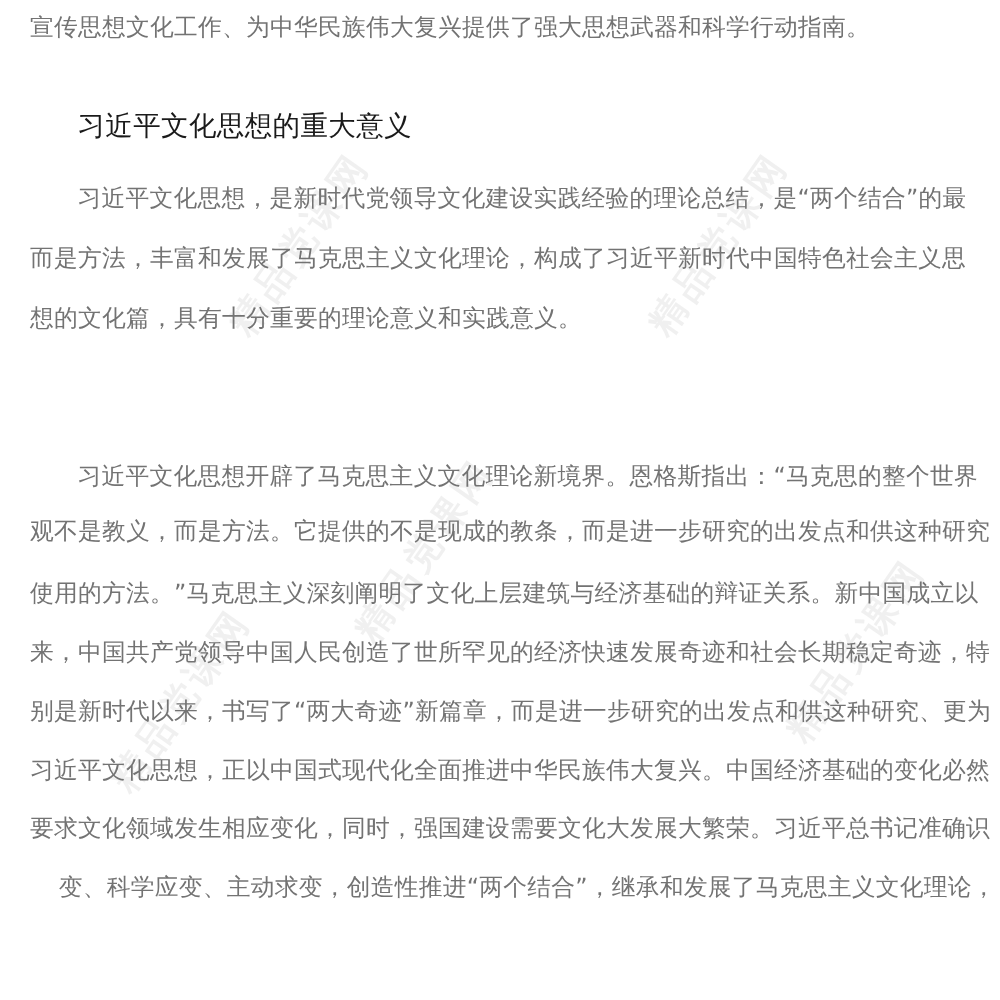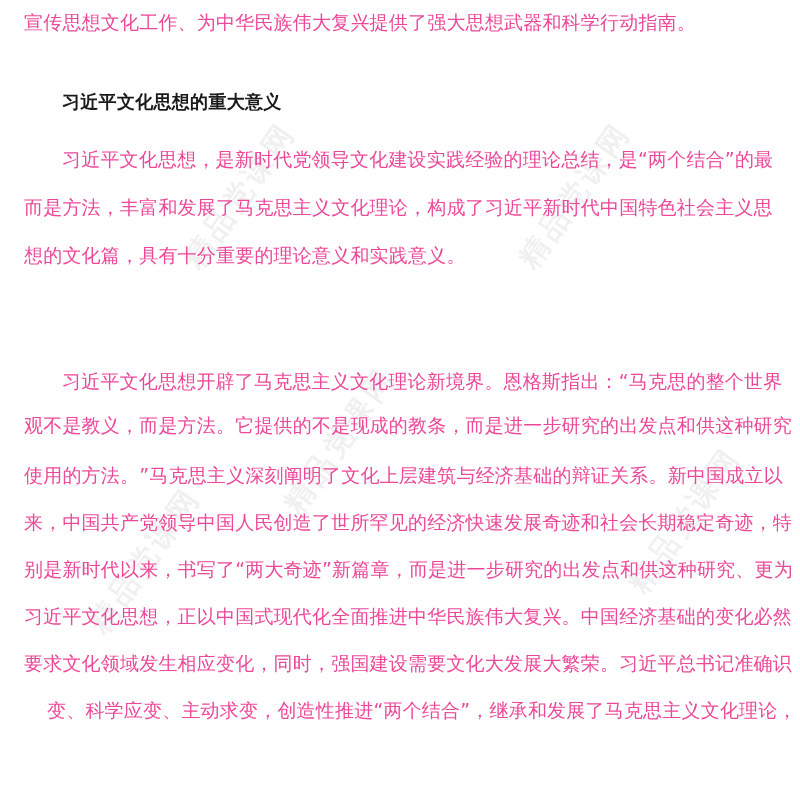--- a/index.html
+++ b/index.html
@@ -24,32 +24,32 @@
   }
   .line {
     position: absolute;
     left: 24px;
     width: 760px;
     font-size: 19px;
     line-height: 24px;
     height: 24px;
     white-space: nowrap;
     letter-spacing: 0.2px;
-    color: #ec4899;
+    color: #737373;
   }
   .line.indent {
     left: 62px;
   }
   .heading {
     position: absolute;
     left: 62px;
     top: 90px;
-    font-size: 18px;
+    font-size: 22px;
     line-height: 24px;
-    font-weight: bold;
+    font-weight: normal;
     color: #1a1a1a;
     white-space: nowrap;
     letter-spacing: 0.3px;
   }
   .watermark {
     position: absolute;
     font-size: 30px;
     color: rgba(0,0,0,0.06);
     transform: rotate(-55deg);
     transform-origin: center center;

